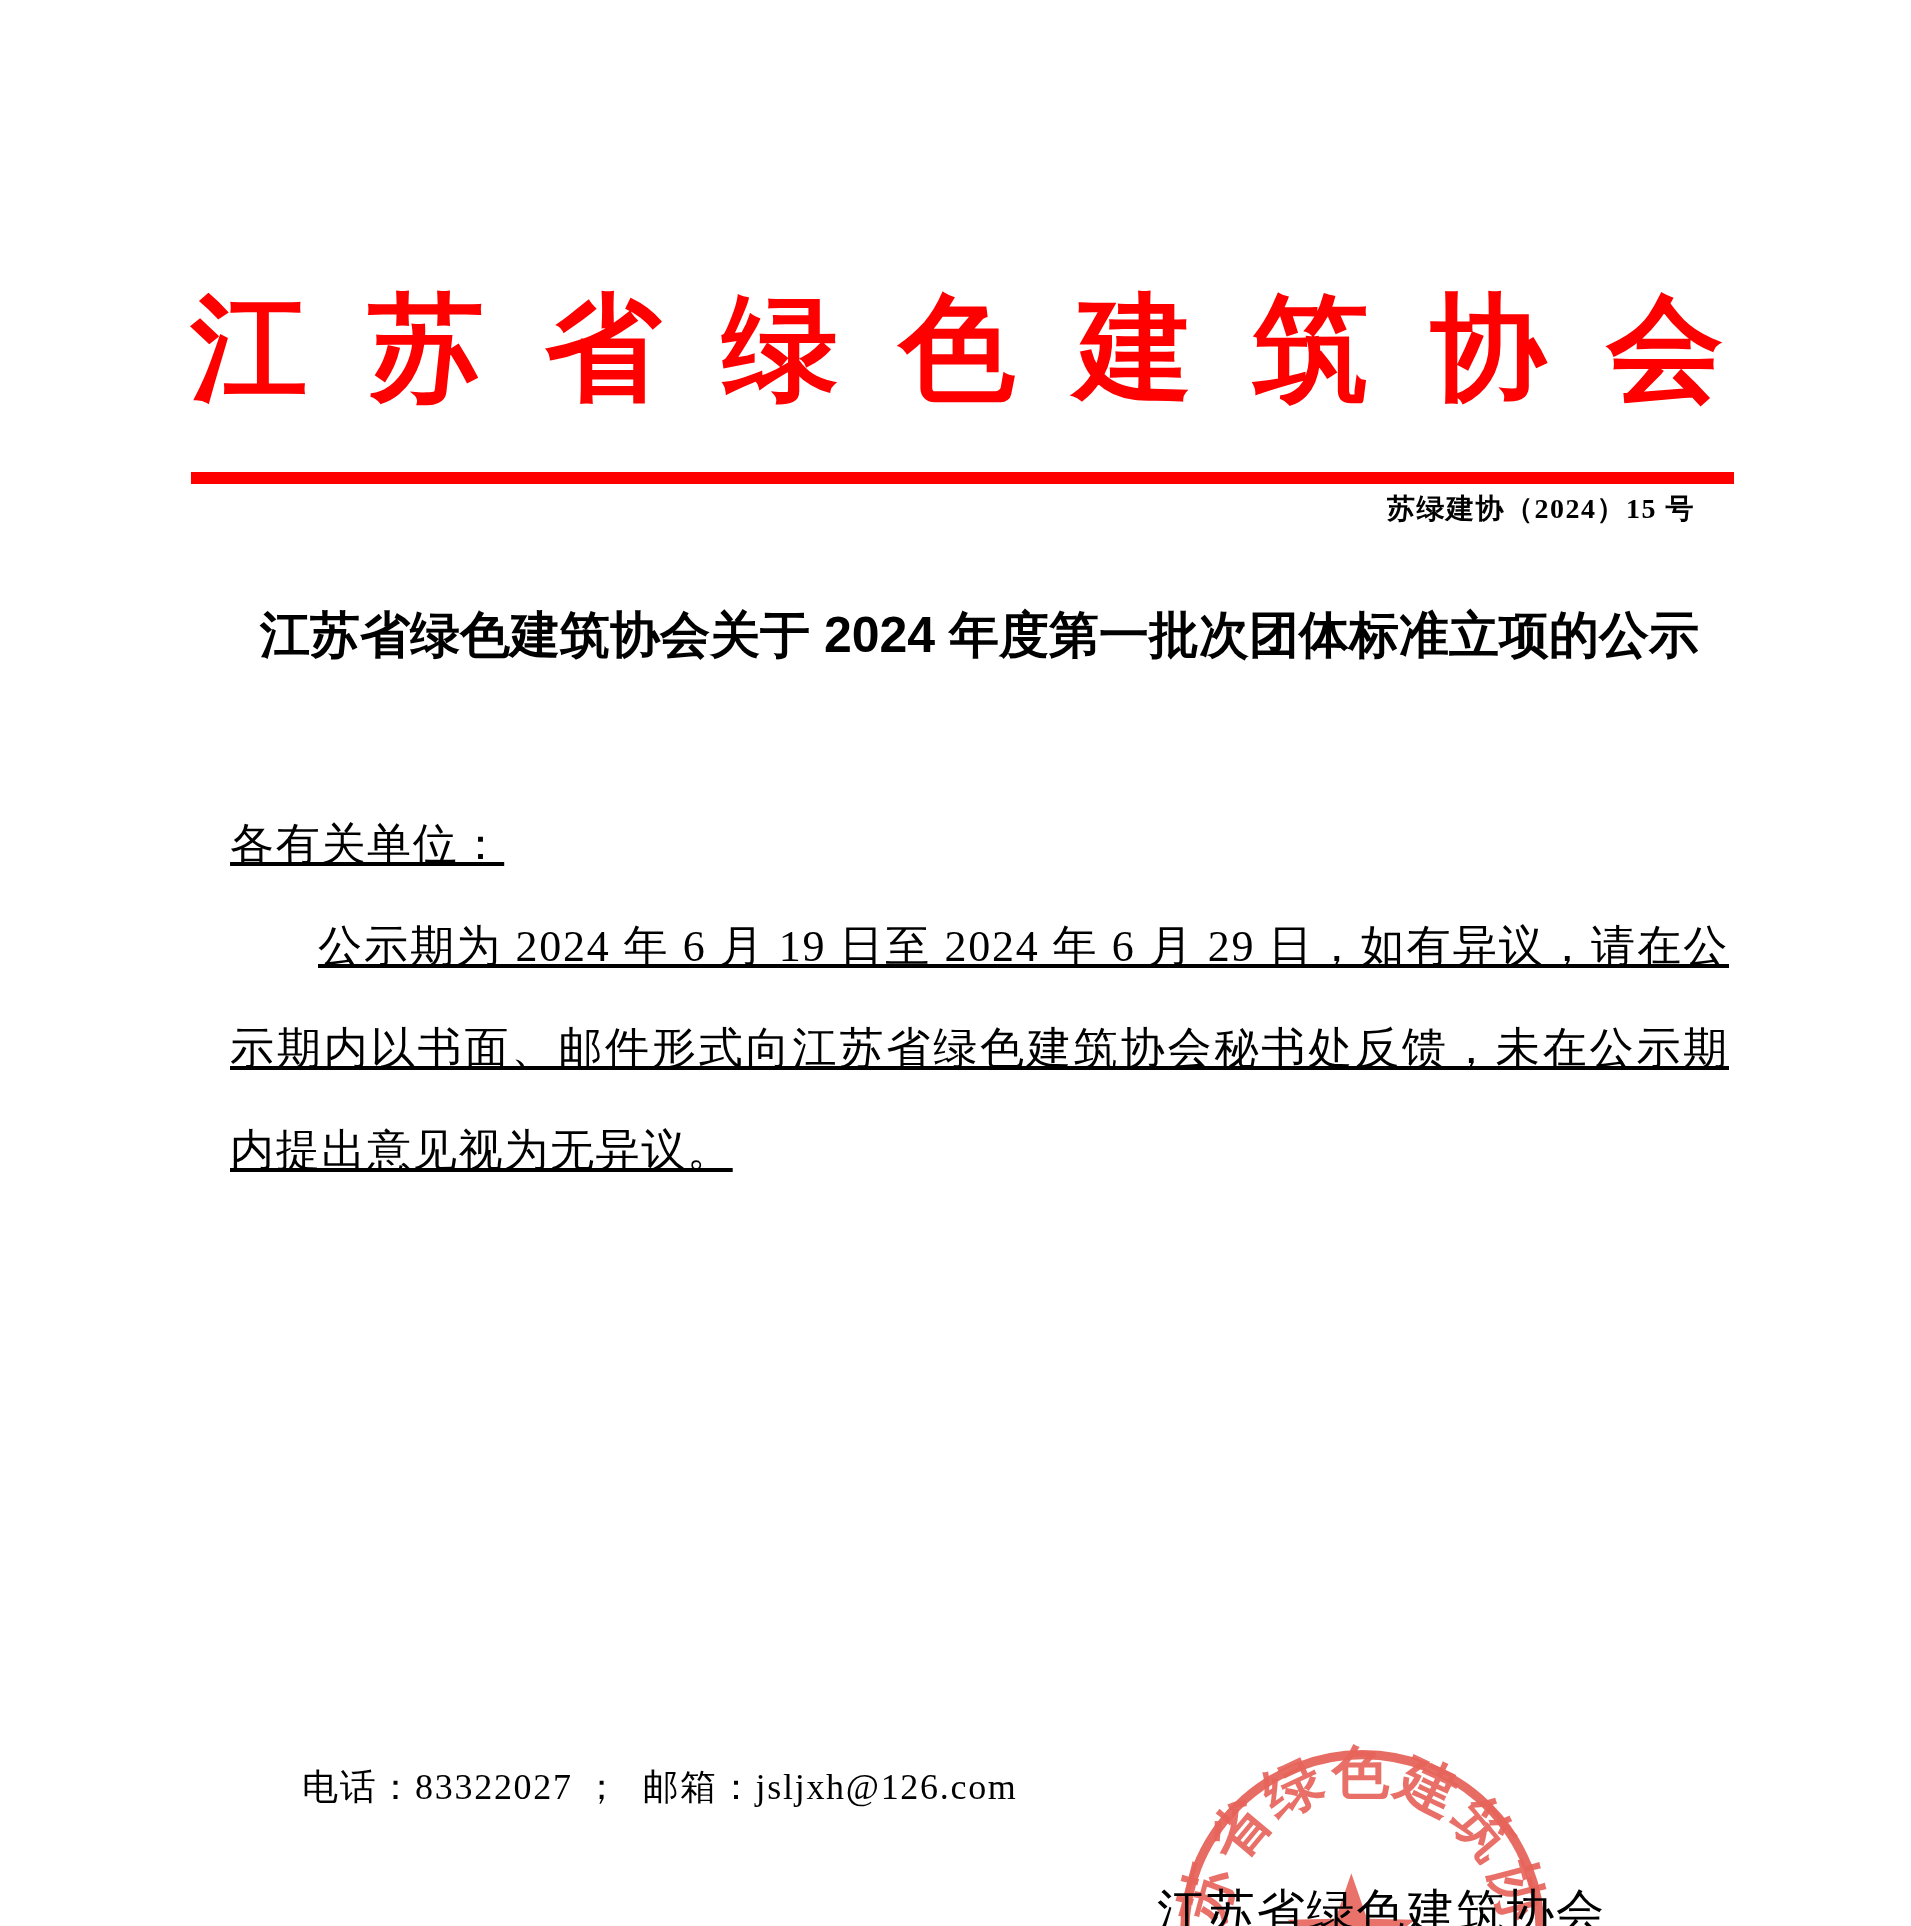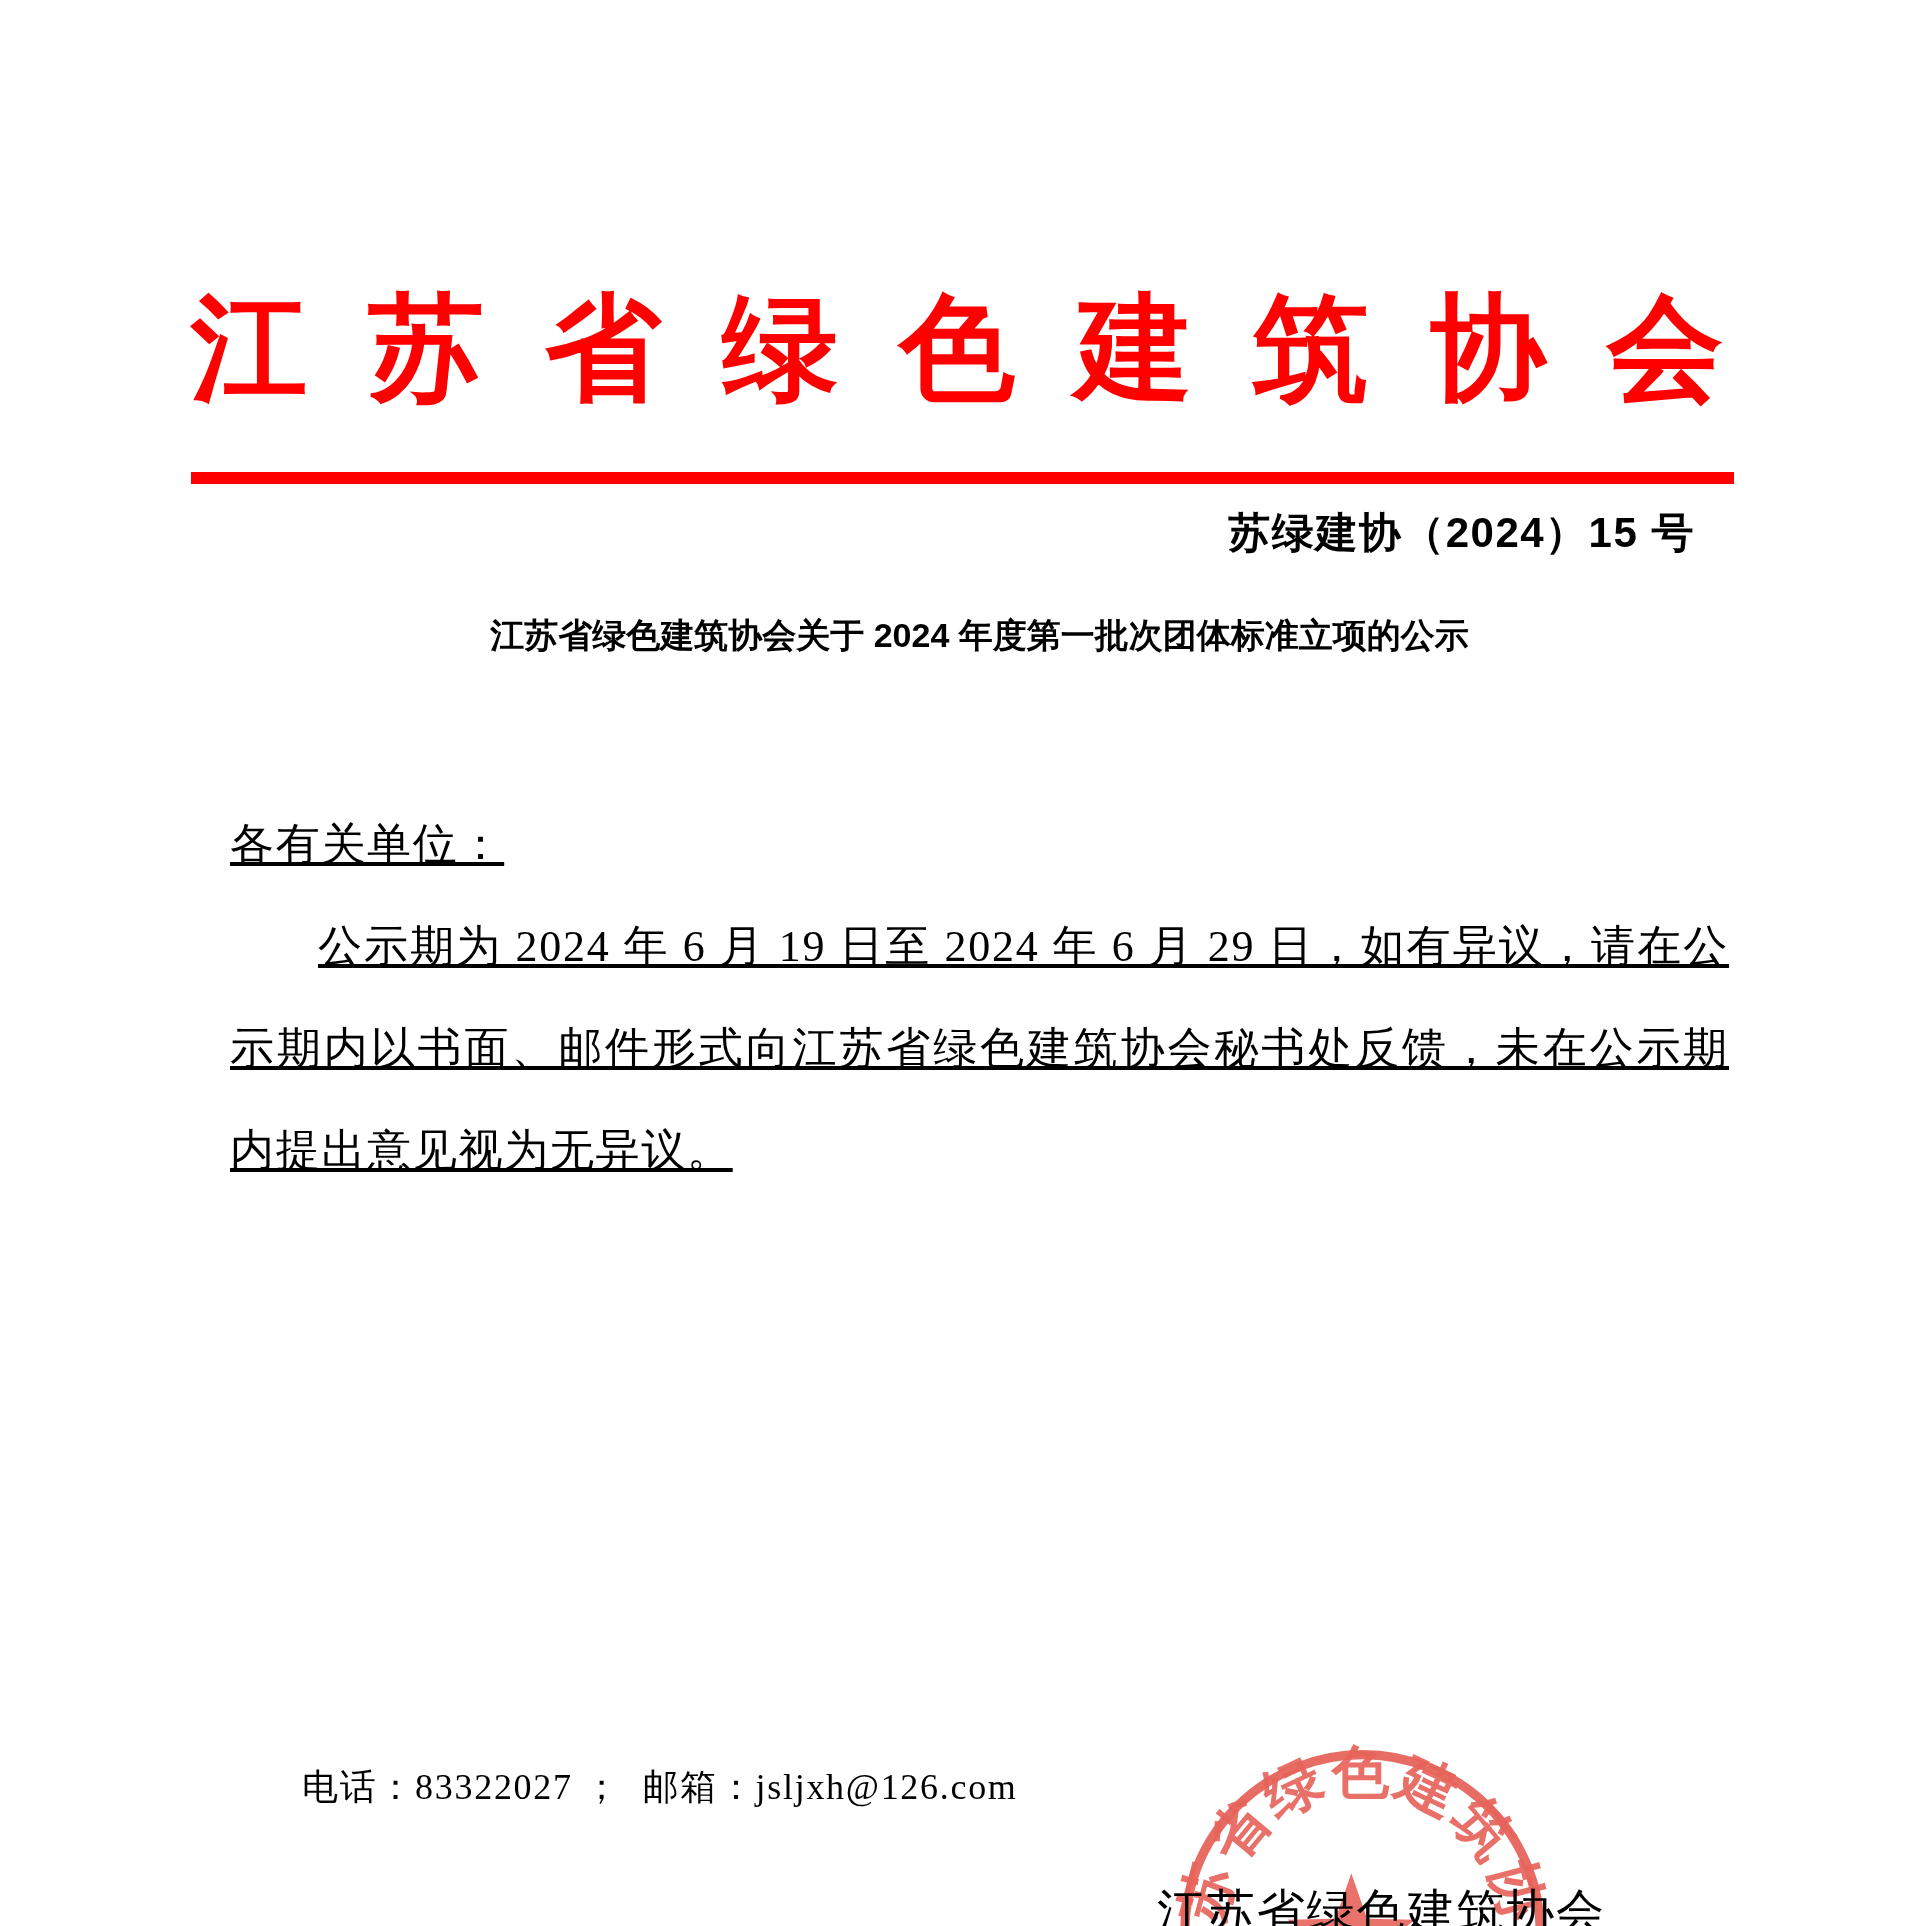--- a/index.html
+++ b/index.html
@@ -15,29 +15,29 @@
     font-size:116px; line-height:123px; color:var(--accent);
     white-space:nowrap;
   }
   .red-rule{
     position:absolute; left:191px; top:472px; width:1543px; height:11.6px;
     background:var(--accent);
   }
 
   
   .doc-number{
-    position:absolute; top:494px; right:216px;
-    font-family:Liberation Sans, sans-serif; font-weight:bold;
-    font-size:42px; line-height:77px; letter-spacing:1.5px;
+    position:absolute; top:470px; right:216px;
+    font-family:Liberation Serif, serif; font-weight:bold;
+    font-size:28px; line-height:77px; letter-spacing:1.5px;
   }
   .doc-title{
     position:absolute; left:230px; top:584px; width:1499px;
     text-align:center;
     font-family:"Liberation Sans", sans-serif; font-weight:bold;
-    font-size:34px; line-height:102px;
+    font-size:50px; line-height:102px;
   }
 
   
   .body-text{
     position:absolute; left:230px; top:794px; width:1499px;
     font-size:44px; line-height:102px; letter-spacing:1.7px;
     text-align:justify;
   }
   .body-text p{ text-indent:2em;text-decoration:underline; }
   .body-text p.salutation{ text-indent:0; }

